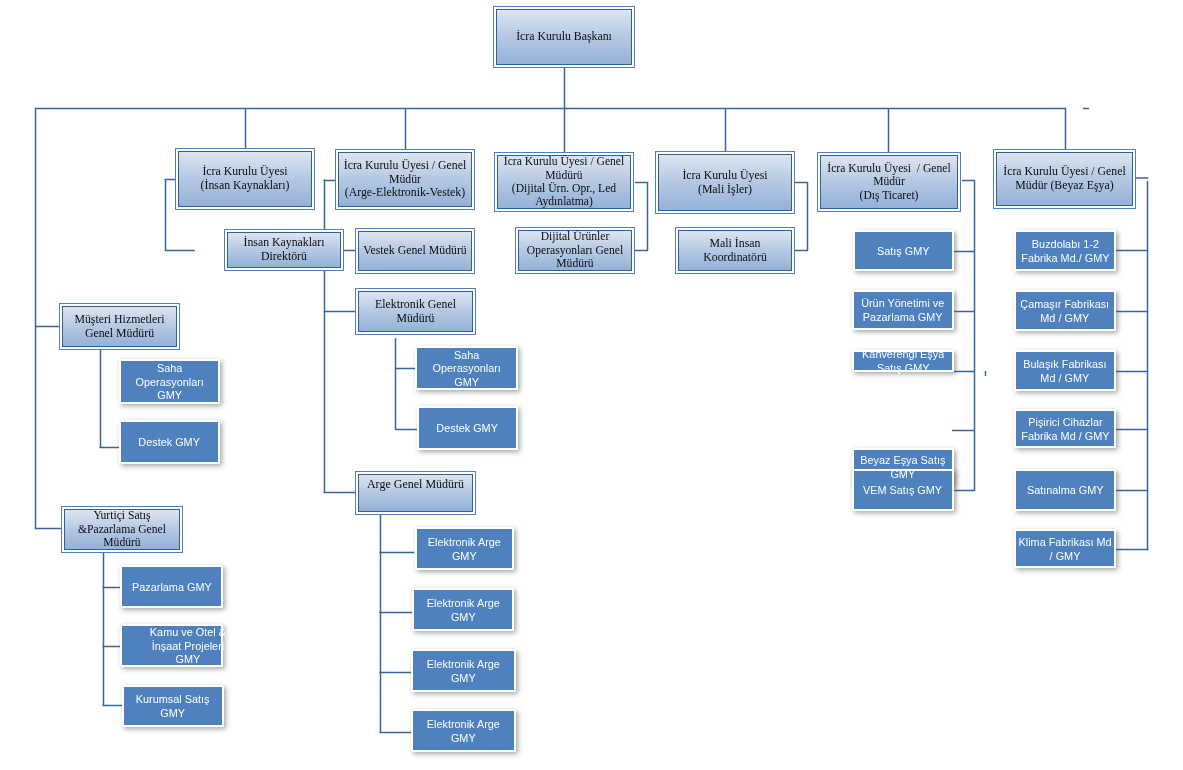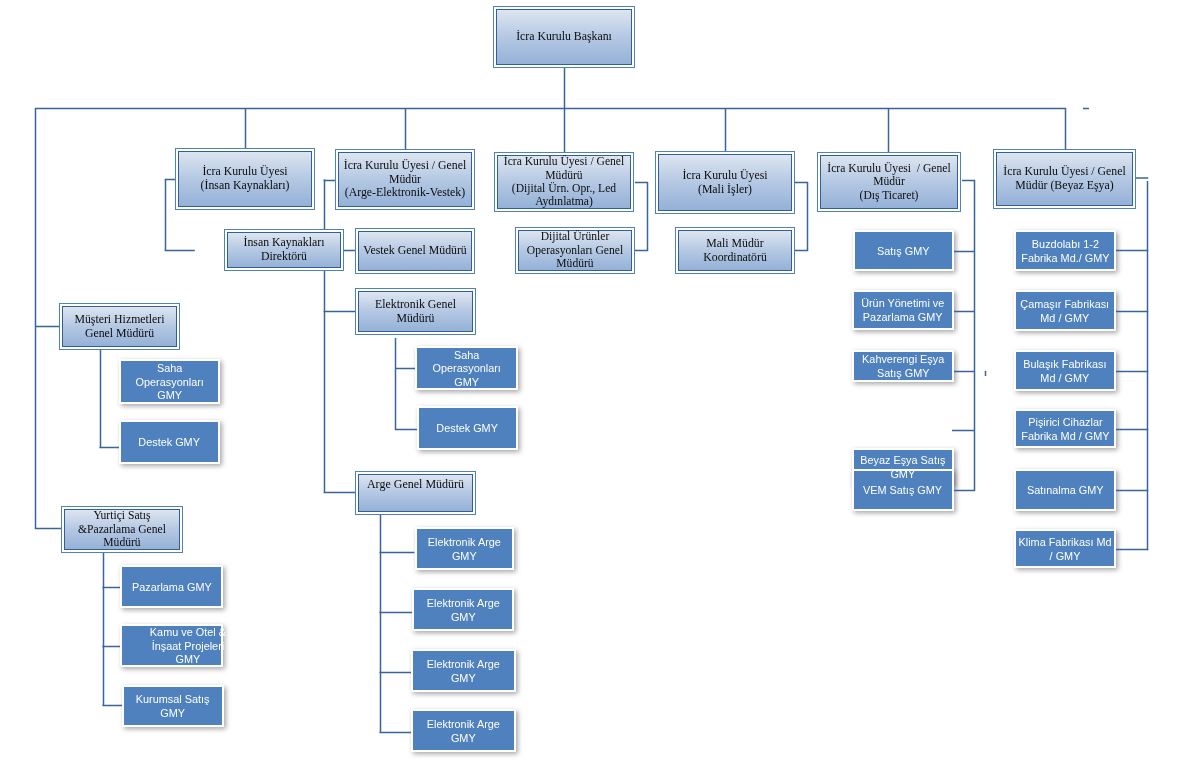--- a/index.html
+++ b/index.html
@@ -150,21 +150,21 @@
     </div>
     <div class="lbox" style="left: 515px; top: 227px; width: 120px; height: 47px;">
       <div class="inner">
         <span class="tx" style="font-size: 11.6px;">Dijital Ürünler
 Operasyonları Genel
 Müdürü</span>
       </div>
     </div>
     <div class="lbox" style="left: 675px; top: 227px; width: 120px; height: 47px;">
       <div class="inner">
-        <span class="tx" style="font-size: 11.8px;">Mali Müdür
+        <span class="tx" style="font-size: 11.8px;">Mali İnsan
 Koordinatörü</span>
       </div>
     </div>
     <div class="lbox" style="left: 59px; top: 303px; width: 121px; height: 47px;">
       <div class="inner">
         <span class="tx" style="font-size: 11.8px;">Müşteri Hizmetleri
 Genel Müdürü</span>
       </div>
     </div>
     <div class="lbox" style="left: 61px; top: 506px; width: 122px; height: 47px;">
@@ -229,21 +229,21 @@
       <span class="tx" style="font-size: 11.7px;">Elektronik Arge
 GMY</span>
     </div>
     <div class="sbox" style="left: 855px; top: 232px; width: 97px; height: 37px;">
       <span class="tx" style="font-size: 11.7px;">Satış GMY</span>
     </div>
     <div class="sbox" style="left: 854px; top: 292px; width: 98px; height: 36px;">
       <span class="tx" style="font-size: 11.7px;">Ürün Yönetimi ve
 Pazarlama GMY</span>
     </div>
-    <div class="sbox" style="left: 854px; top: 352px; width: 98px; height: 28px;">
+    <div class="sbox" style="left: 854px; top: 352px; width: 98px; height: 18px;">
       <span class="tx" style="font-size: 11.7px;">Kahverengi Eşya
 Satış GMY</span>
     </div>
     <div class="sbox" style="left: 854px; top: 411px; width: 98px; height: 34px; margin-top: 39px;">
       <span class="tx" style="font-size: 11.7px;">Beyaz Eşya Satış
 GMY</span>
     </div>
     <div class="sbox" style="left: 854px; top: 471px; width: 98px; height: 38px;">
       <span class="tx" style="font-size: 11.7px;">VEM Satış GMY</span>
     </div>

